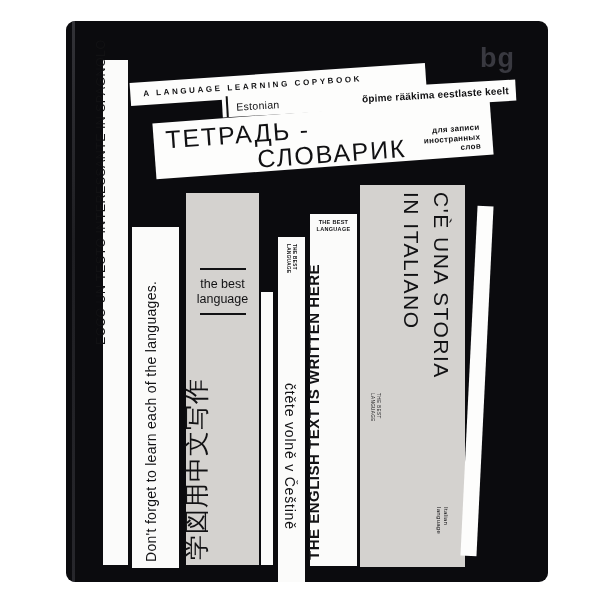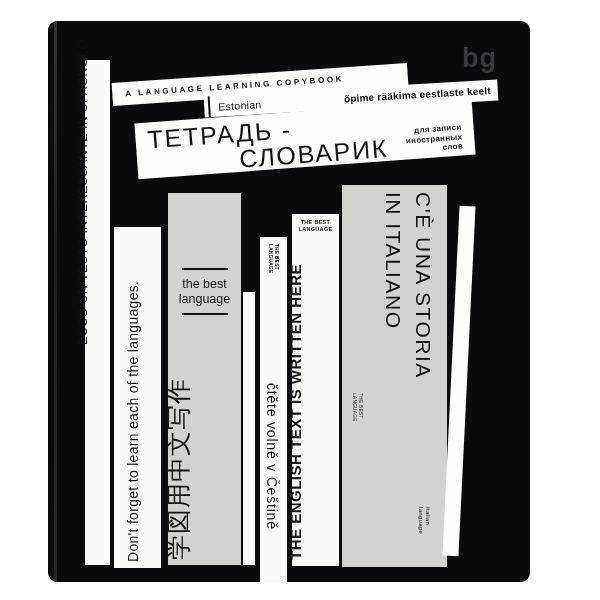--- a/index.html
+++ b/index.html
@@ -1,19 +1,19 @@
 <!DOCTYPE html>
 <html><head>
 <meta charset="utf-8">
 <style>
   html,body{margin:0;padding:0;background:#ffffff;}
   .stage{position:relative;width:600px;height:600px;background:#ffffff;overflow:hidden;
          font-family:"Liberation Sans",sans-serif;}
   
-  .cover{position:absolute;left:48px;top:21px;width:482px;height:561px;
+  .cover{position:absolute;left:66px;top:21px;width:482px;height:561px;
          background:#0b0b0e;border-radius:9px;overflow:hidden;}
   .cover-edge{position:absolute;left:6px;top:0;width:3px;height:100%;
               background:linear-gradient(to bottom,#3c3c41,#232327 40%,#2e2e33);opacity:.8;}
   
   .spine{position:absolute;background:#fbfbfa;}
   .spine.gray{background:#d4d2cf;}
   
   .rot-up{position:absolute;transform:rotate(-90deg);transform-origin:left bottom;
           white-space:nowrap;color:#121214;}
   .vrl{position:absolute;writing-mode:vertical-rl;white-space:nowrap;color:#121214;}

